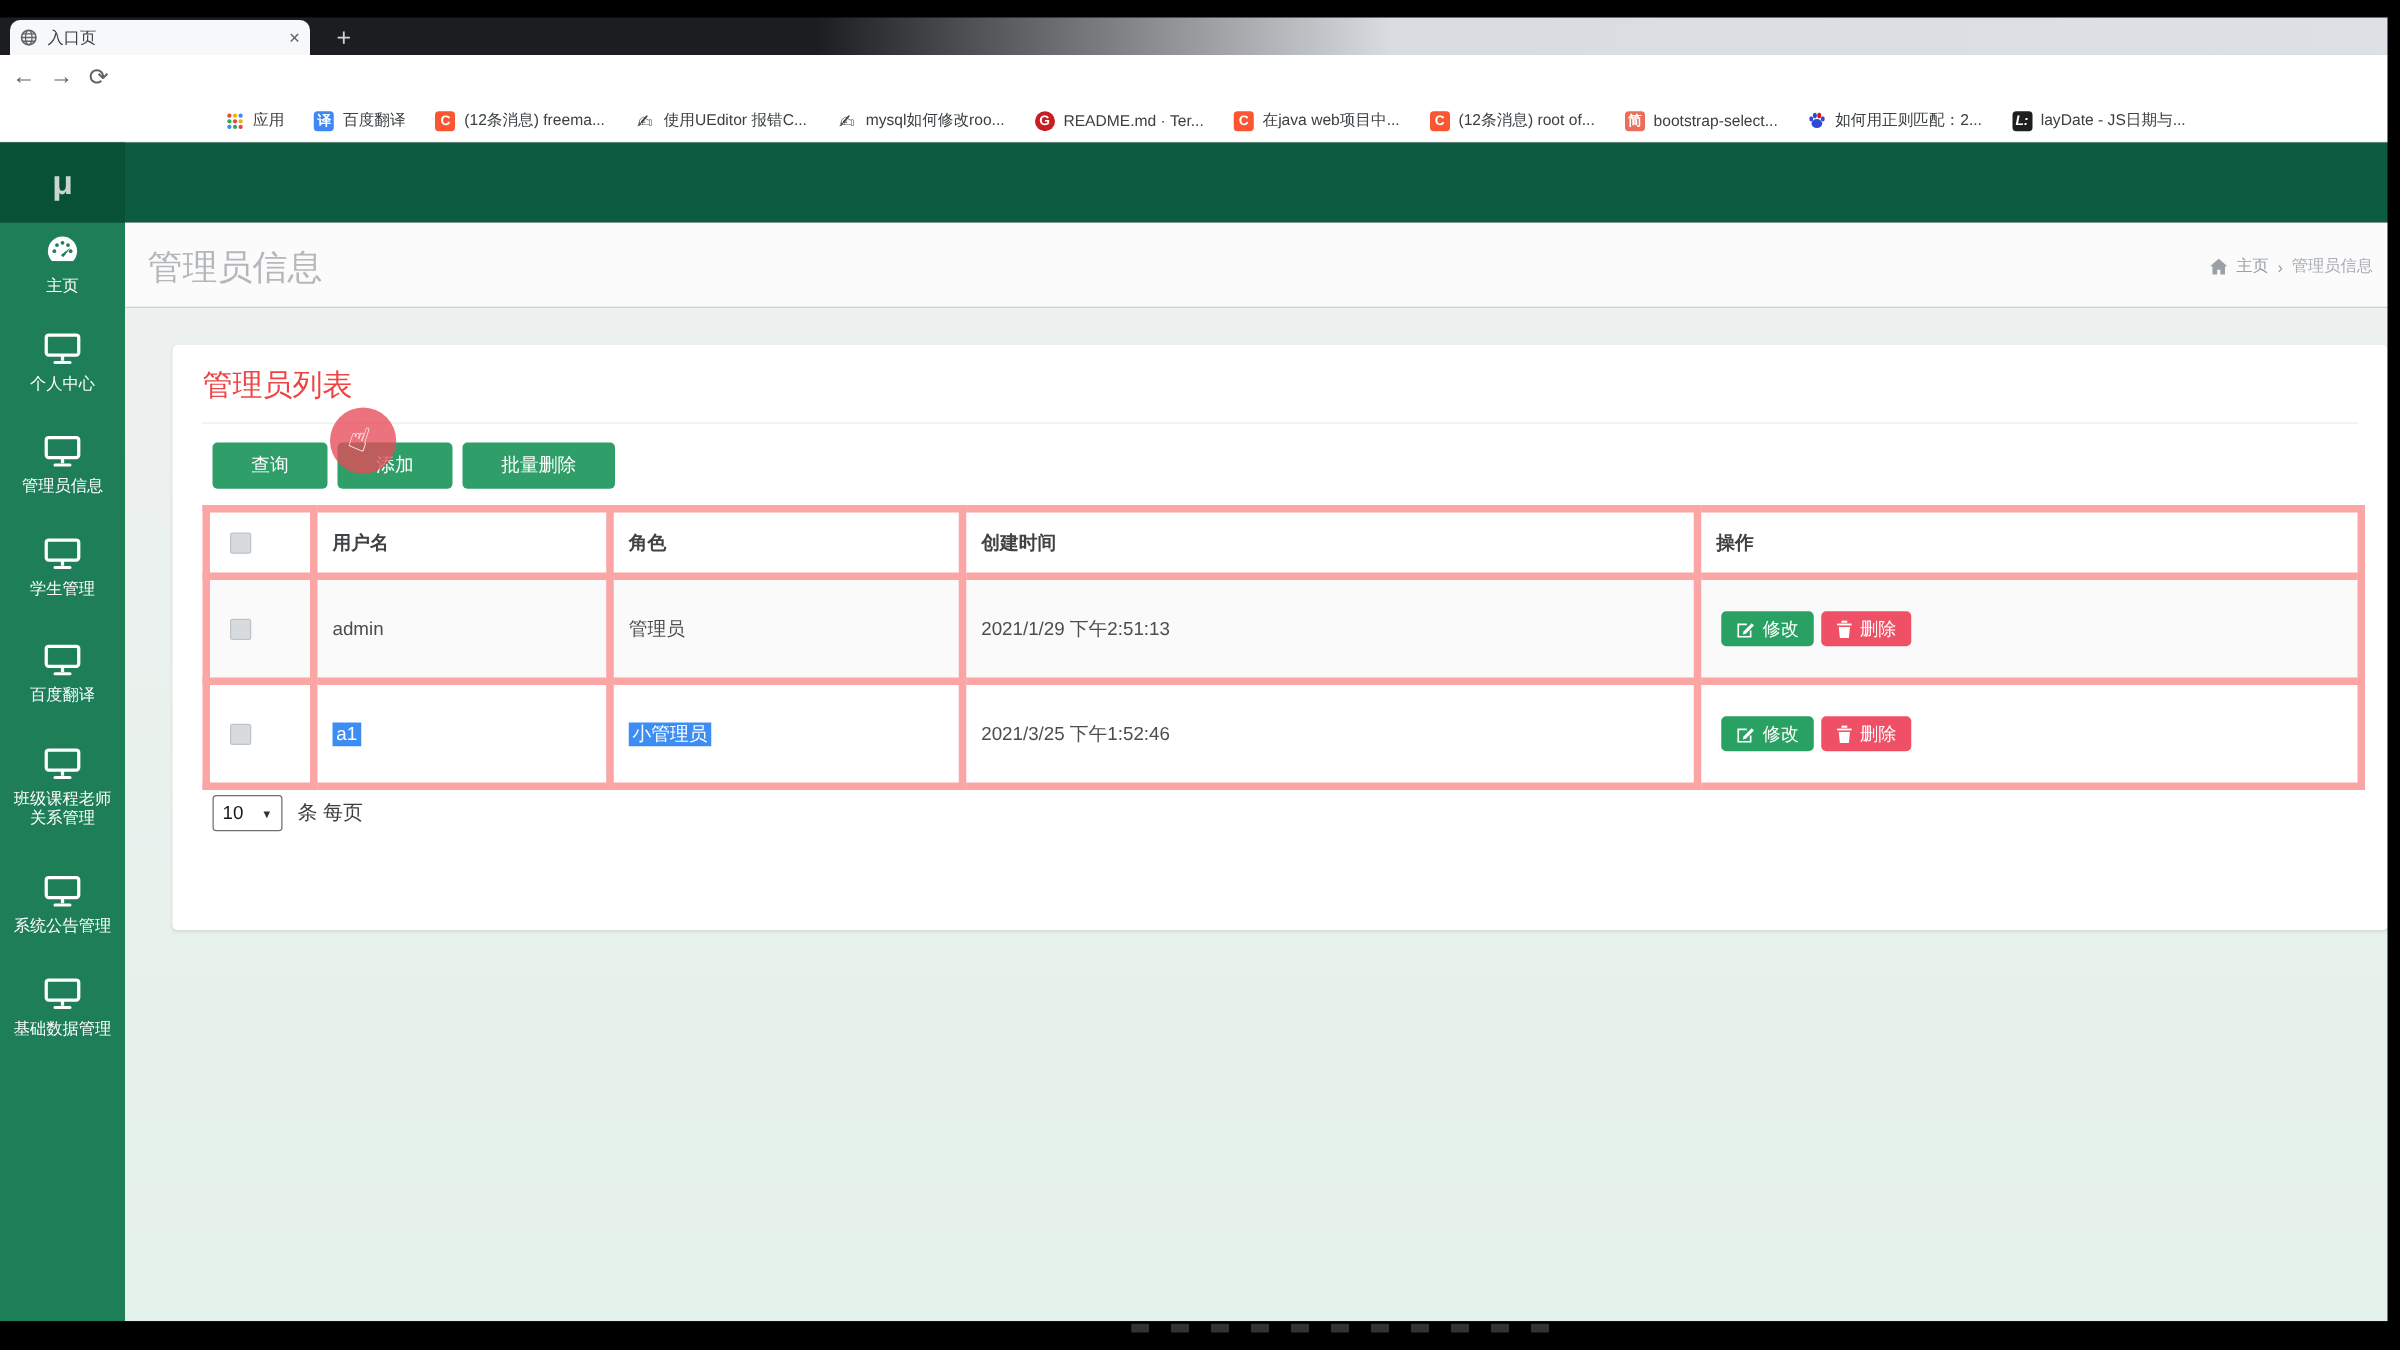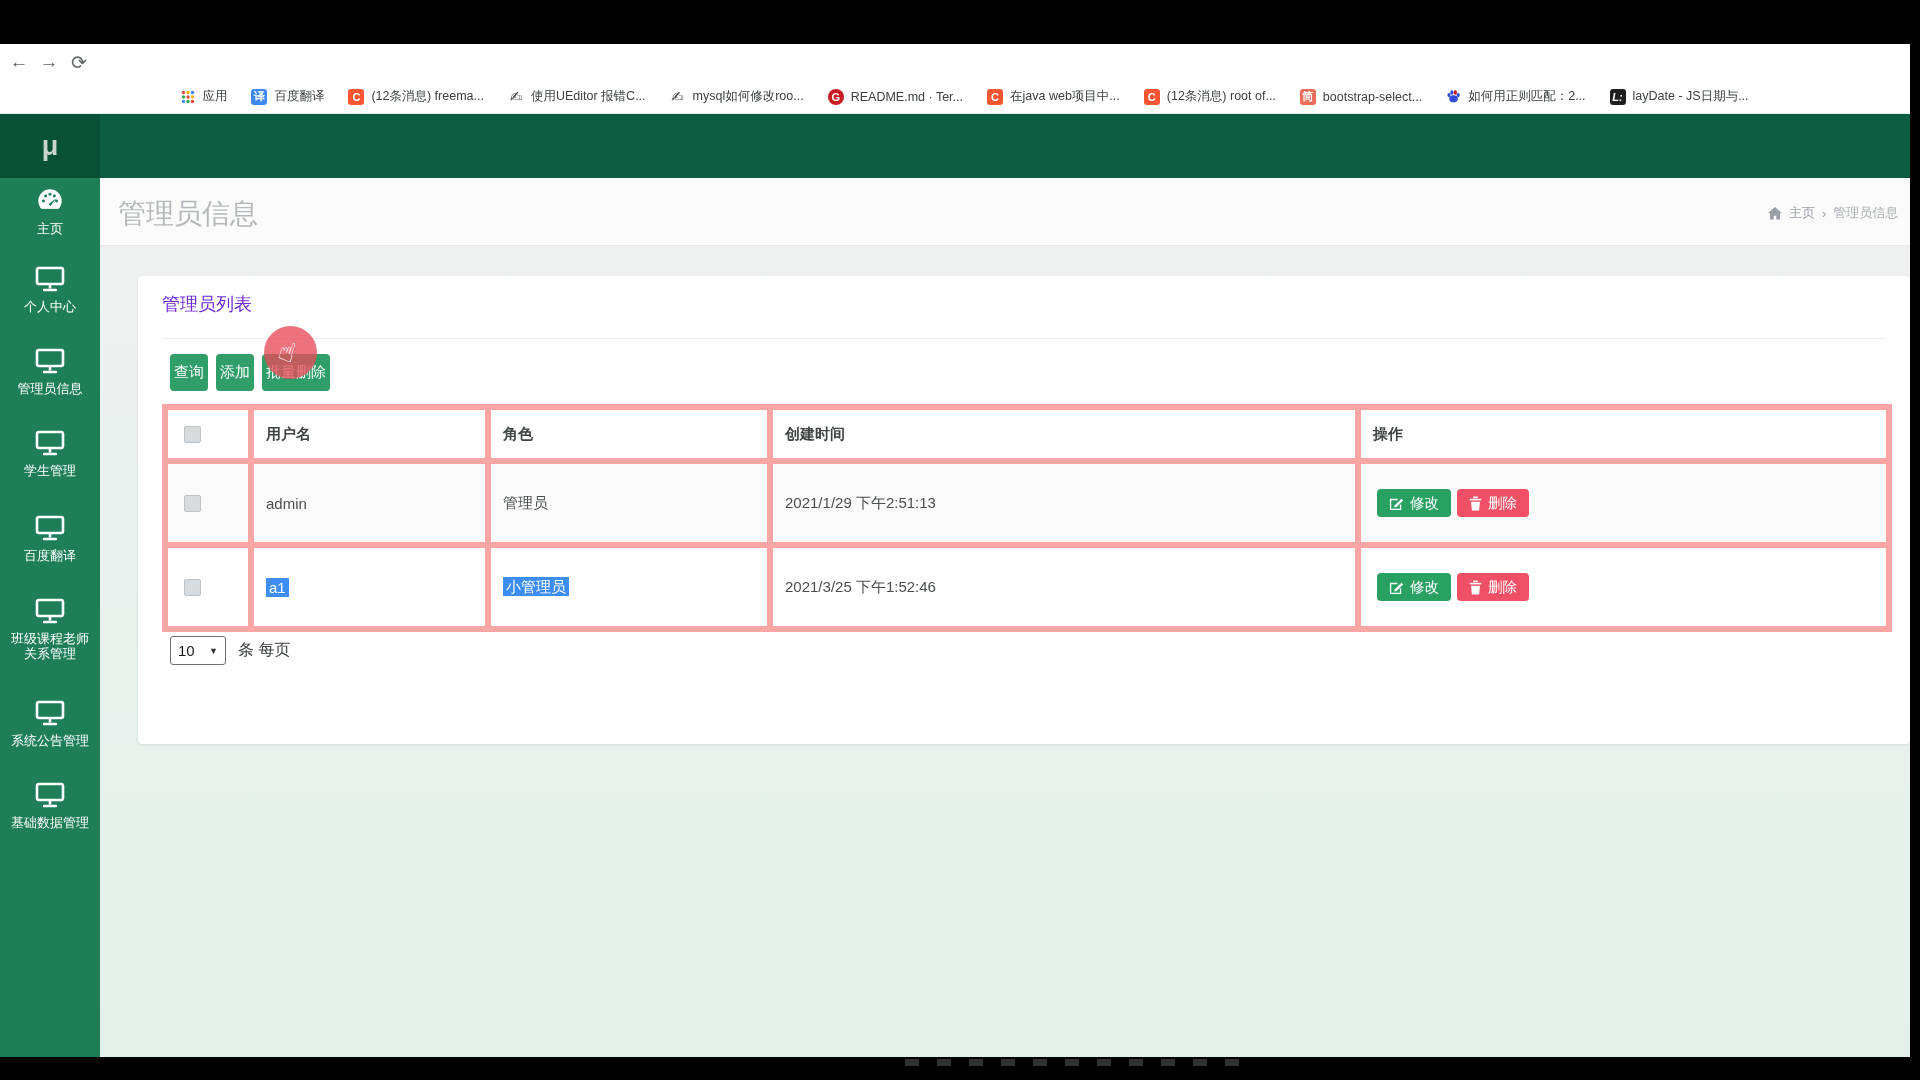--- a/index.html
+++ b/index.html
@@ -53,24 +53,24 @@
   .page-title { position:absolute; left:18px; top:17px; font-size:28px; color:#b5b8bb; font-weight:400; }
   .breadcrumb { position:absolute; left:1668px; top:26px; display:flex; align-items:center; gap:7px;
     font-size:13px; color:#9aa0a6; white-space:nowrap; }
   .crumb-current { color:#a9adb2; }
 
   .content { position:absolute; left:100px; top:246px; width:1820px; height:811px;
     background:linear-gradient(#eef1f0,#e4f1ea); }
 
   .card { position:absolute; left:38px; top:30px; width:1772px; height:468px; background:#fff;
     border-radius:4px; box-shadow:0 1px 3px rgba(0,0,0,.09); }
-  .panel-title { position:absolute; left:24px; top:16px; font-size:18px; color:#6d28d9; }
+  .panel-title { position:absolute; left:24px; top:16px; font-size:24px; color:#ef4444; }
   .panel-divider { position:absolute; left:24px; top:62px; width:1724px; border-top:1px solid #ededed; }
   .toolbar { position:absolute; left:32px; top:78px; display:flex; gap:8px; }
-  .btn { height:37px; padding:0 4px; background:#2f9e68; color:#fff; font-size:15px; border:none;
+  .btn { height:37px; padding:0 31px; background:#2f9e68; color:#fff; font-size:15px; border:none;
     border-radius:4px; display:flex; align-items:center; font-family:inherit; }
 
   .table-wrap { position:absolute; left:24px; top:128px; }
   table { border-collapse:collapse; table-layout:fixed; width:1724px; }
   th, td { border:6px solid #fca5a5; padding:4px; vertical-align:middle; }
   th { height:54px; text-align:left; font-size:15px; color:#3f4245; font-weight:bold; padding-left:12px; }
   td { height:84px; font-size:15px; color:#4b4e50; padding-left:12px; }
   tr.stripe td { background:#fafafa; }
   .cb { width:17px; height:17px; background:#d8dbde; border:1px solid #c0c3c6; border-radius:2px; margin-left:4px; }
   .sel { background:#3d8df5; color:#fff; padding:1px 3px; }
@@ -96,20 +96,32 @@
   .bar-right { position:absolute; right:0; top:0; width:10px; height:1080px; background:#000; z-index:40; }
   .bar-bottom { position:absolute; left:0; top:1057px; width:1920px; height:23px; background:#000; z-index:40; }
   .footer-marks { position:absolute; left:905px; top:2px; width:335px; height:7px; opacity:.32;
     background:repeating-linear-gradient(90deg,#9a9a9a 0 14px,transparent 14px 32px); }
 </style>
 </head>
 <body>
 
 <div class="stage">
 
+  <div class="tabstrip">
+    <div class="tab">
+      <svg width="14" height="14" viewBox="0 0 16 16">
+        <circle cx="8" cy="8" r="6.6" fill="none" stroke="#5f6368" stroke-width="1.5"></circle>
+        <ellipse cx="8" cy="8" rx="3" ry="6.6" fill="none" stroke="#5f6368" stroke-width="1.2"></ellipse>
+        <path d="M1.6 8h12.8M2.6 4.6h10.8M2.6 11.4h10.8" stroke="#5f6368" stroke-width="1.2" fill="none"></path>
+      </svg>
+      <span class="tab-title">入口页</span>
+      <span class="tab-close">×</span>
+    </div>
+    <div class="newtab">+</div>
+  </div>
 
   <div class="urlrow">
     <span class="navbtn" style="margin-left:4px">←</span>
     <span class="navbtn">→</span>
     <span class="navbtn">⟳</span>
   </div>
 
   <div class="bookmarks">
     <div class="bm">
       <svg width="14" height="14" viewBox="0 0 14 14">

